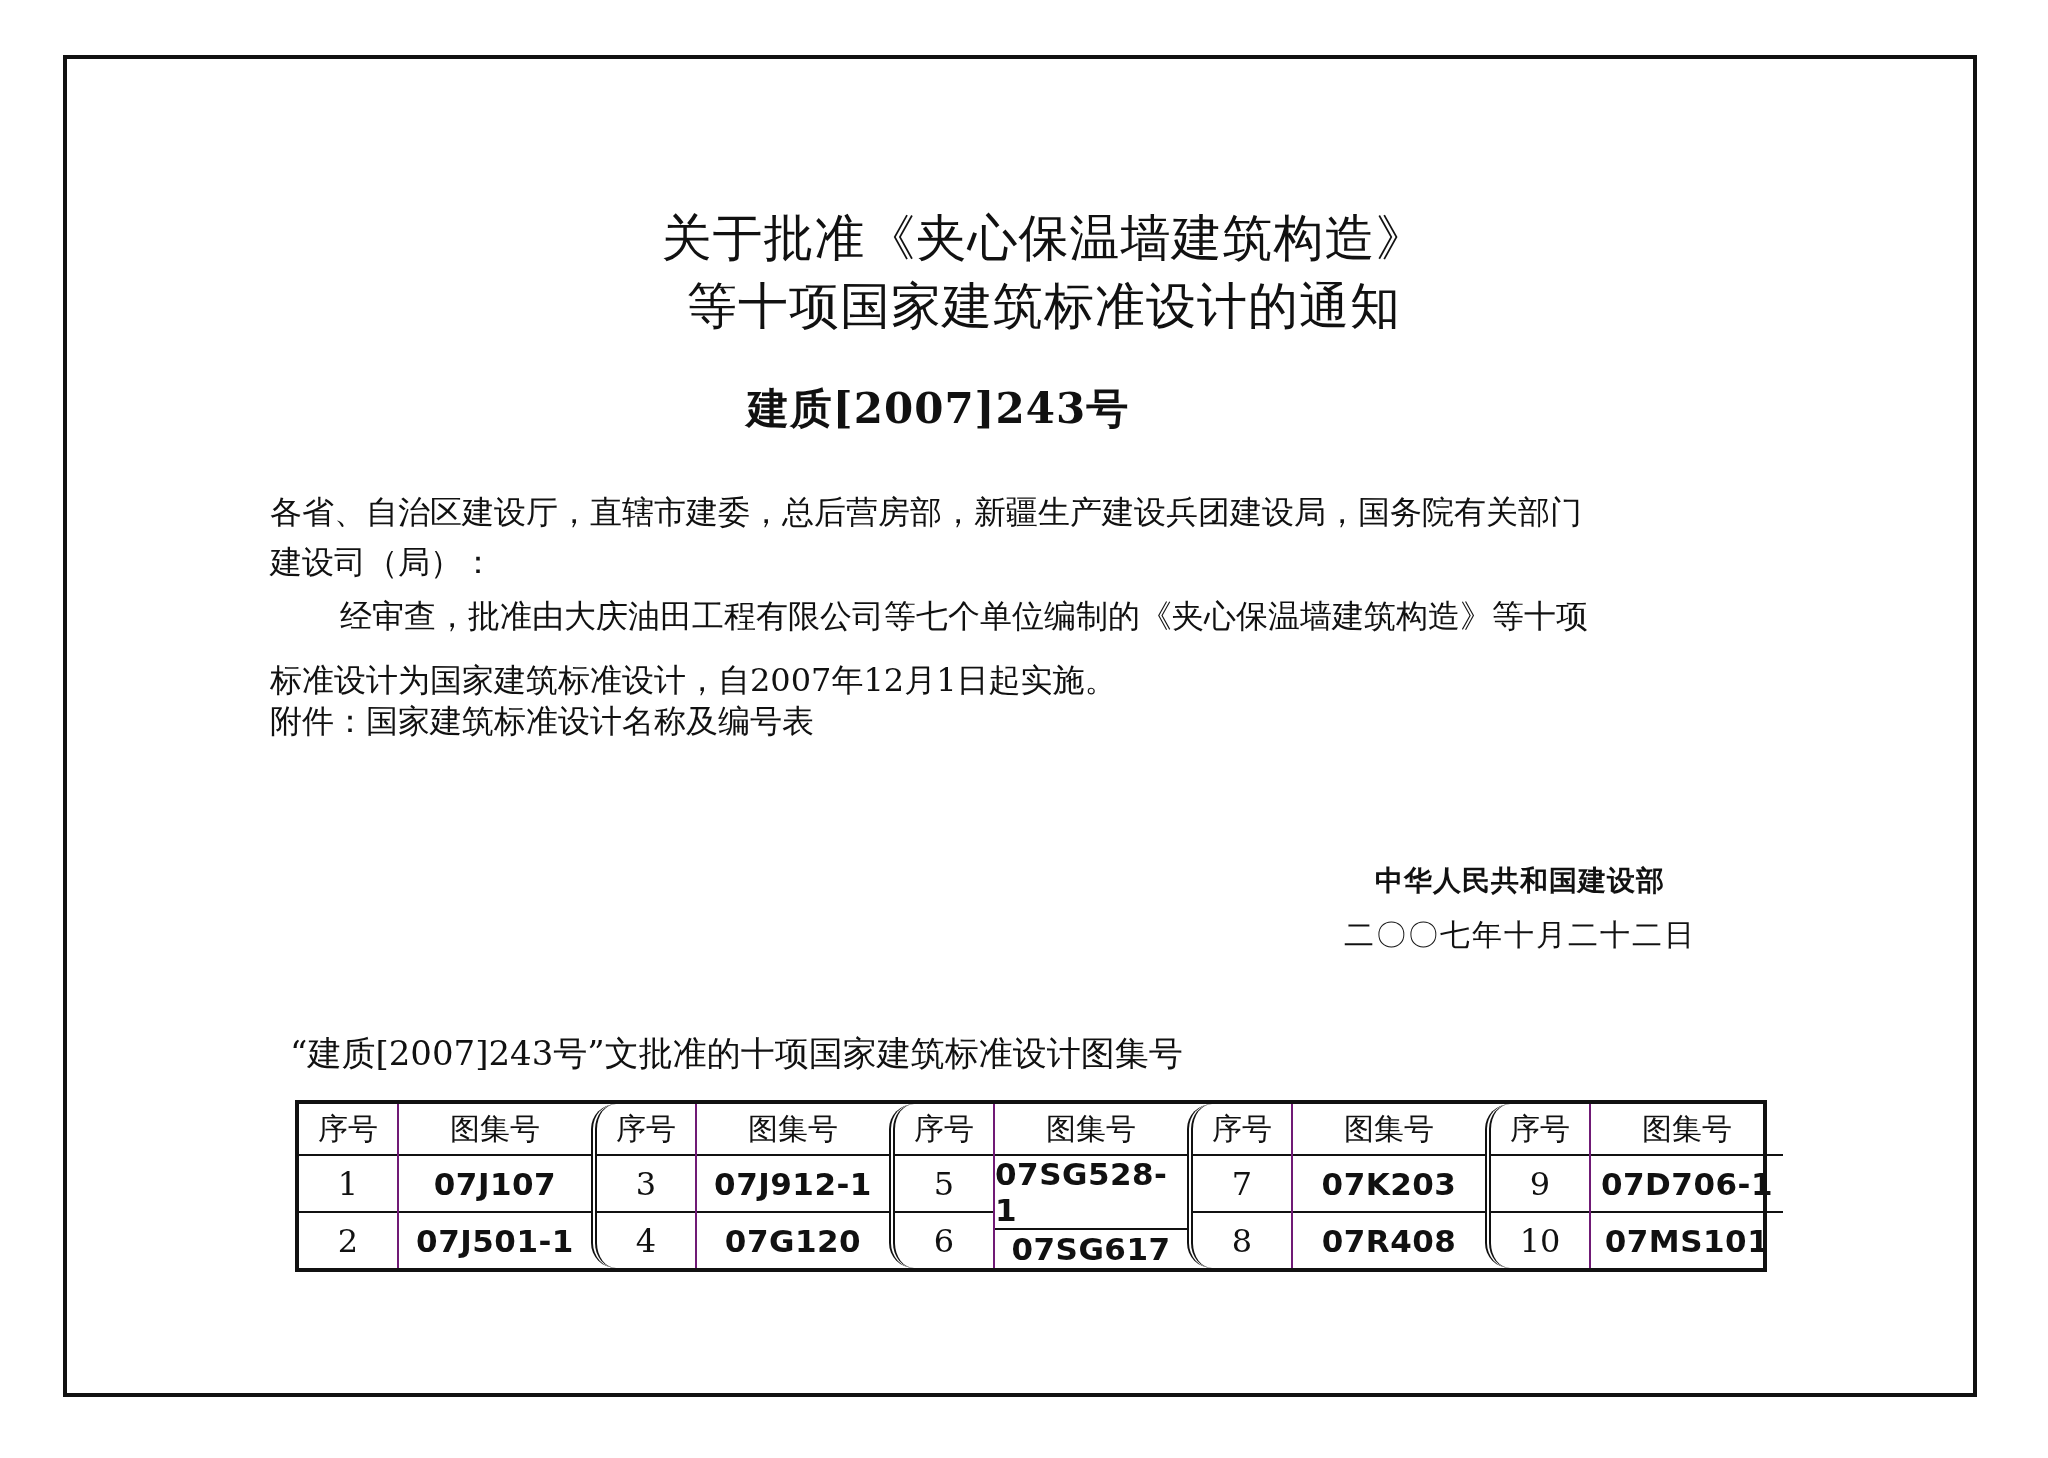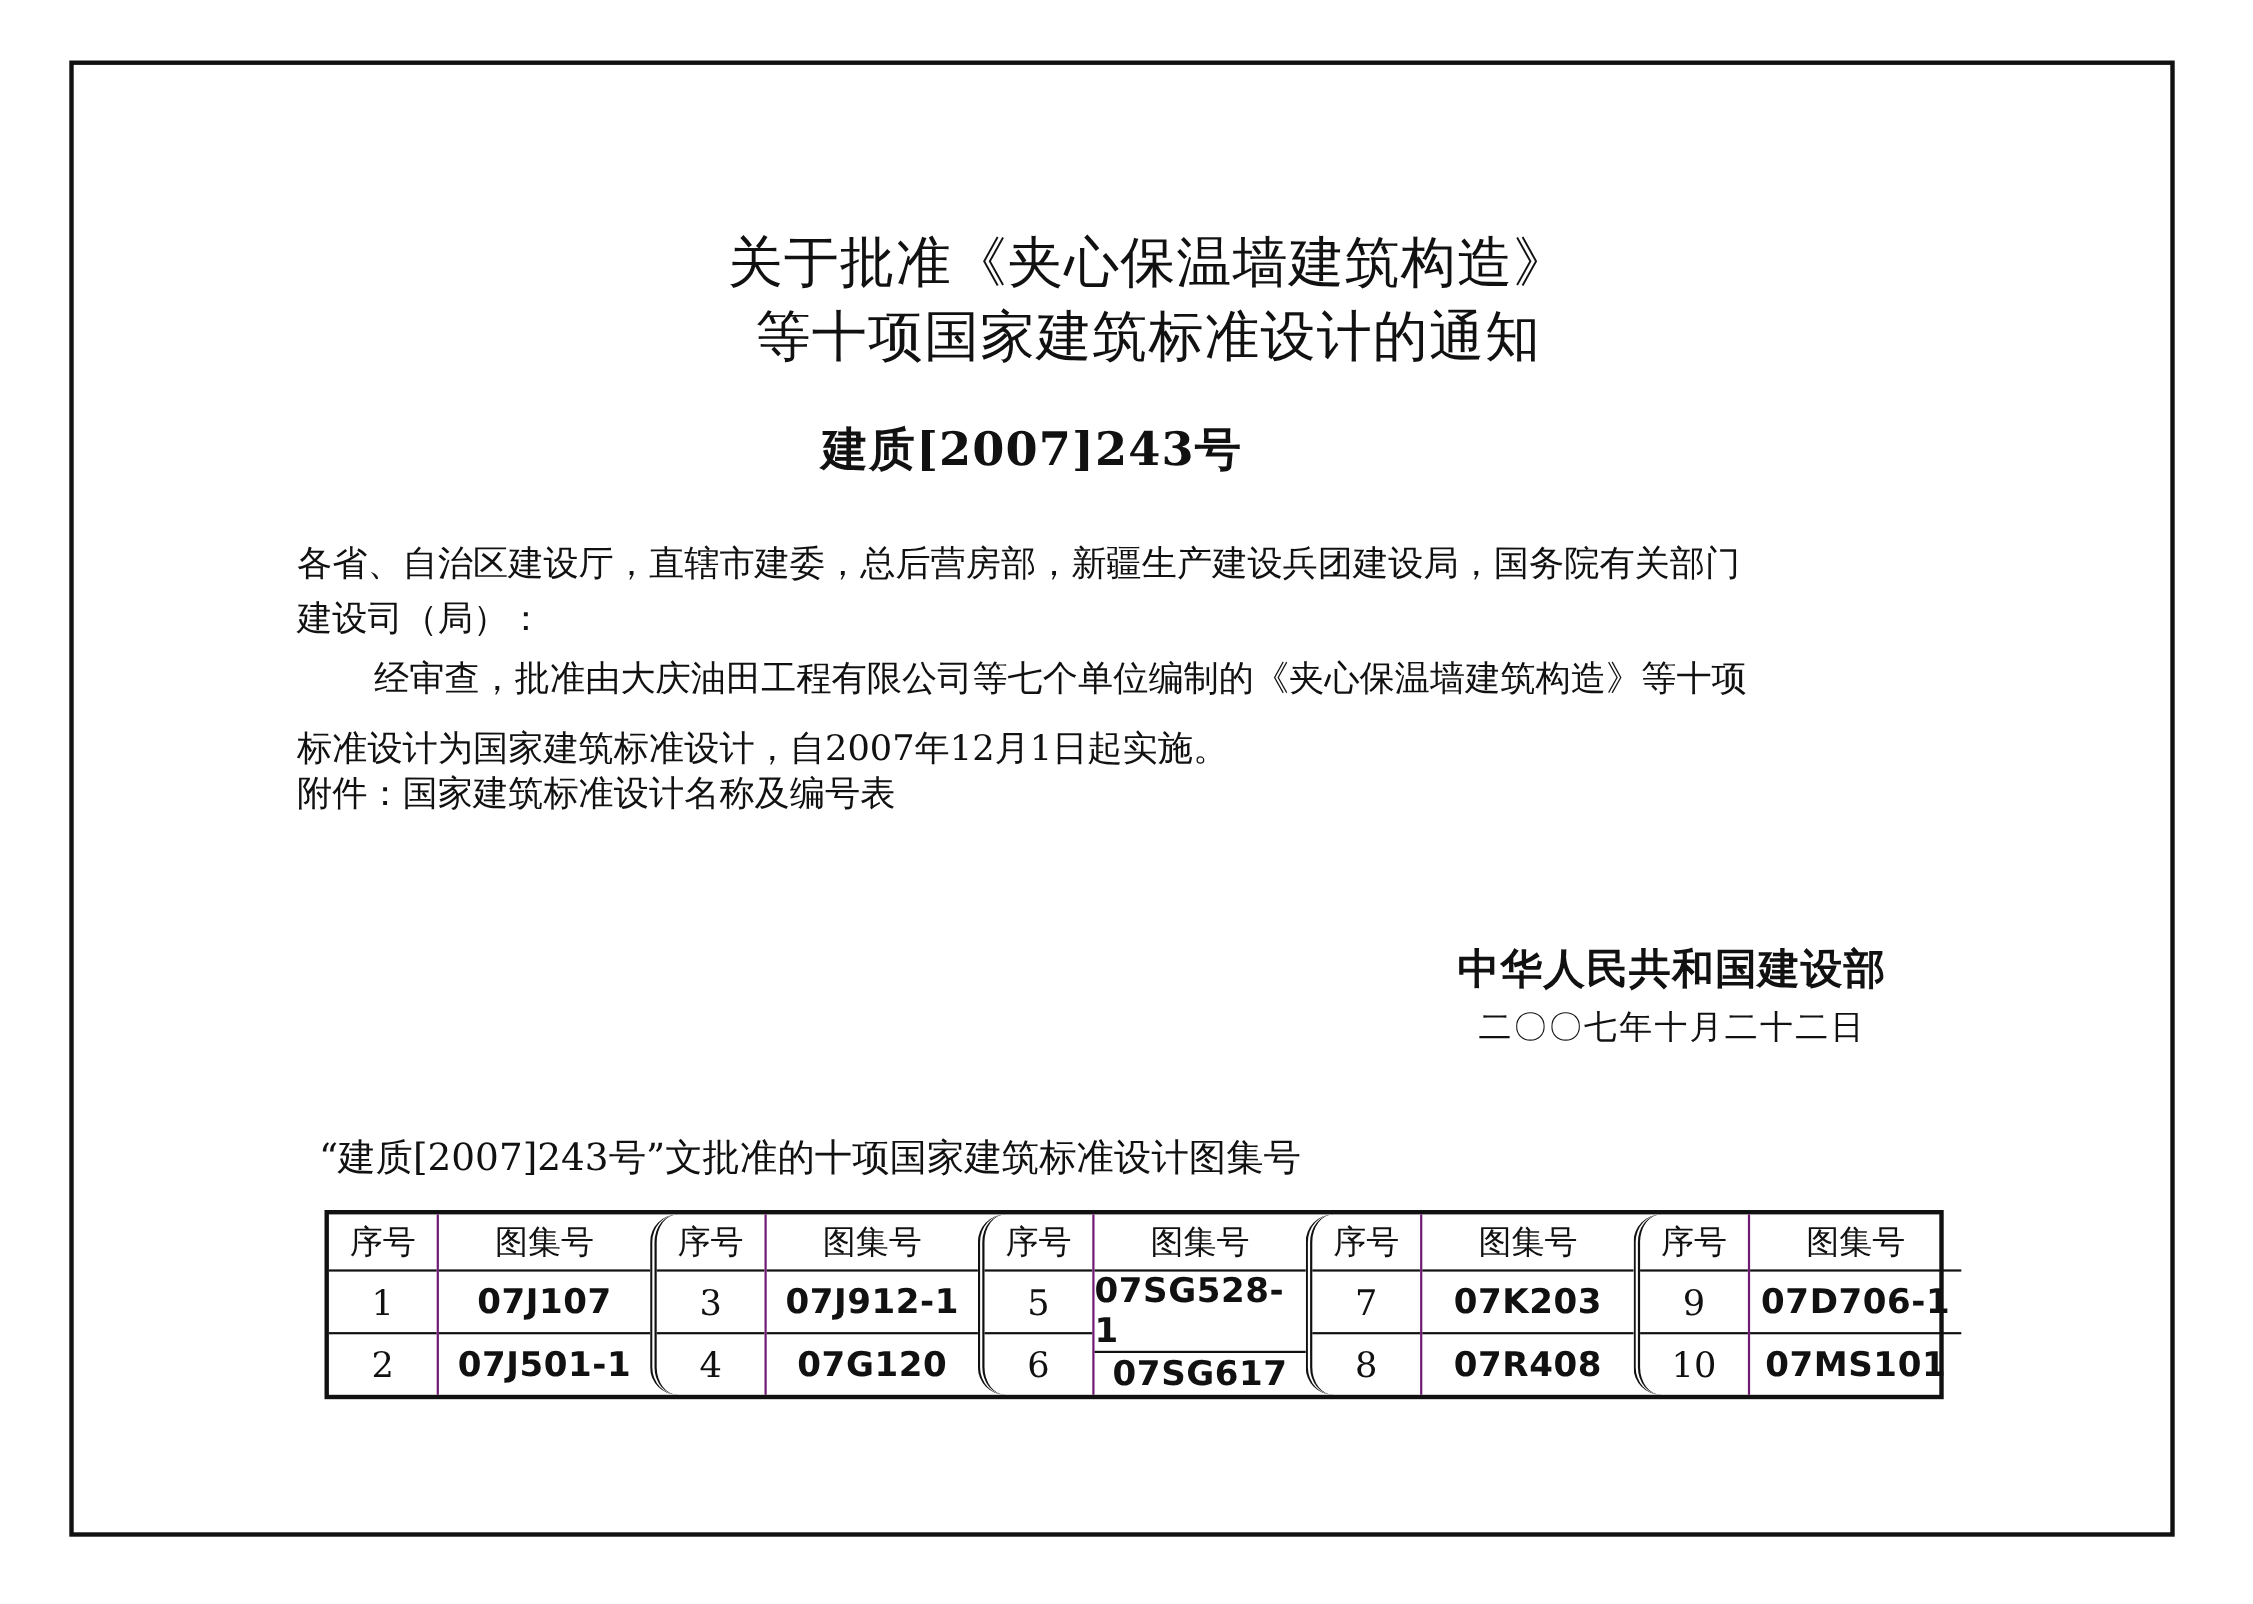--- a/index.html
+++ b/index.html
@@ -62,21 +62,21 @@
     .b4 { top: 648px; margin-top: 12px; }
     .b5 { top: 701px; }
     .issuer {
       position: absolute;
       left: 1280px;
       width: 480px;
       top: 855px;
       text-align: center;
       font-family: "DejaVu Sans", "Liberation Sans", sans-serif;
       font-weight: bold;
-      font-size: 38px;
+      font-size: 28px;
       line-height: 52px;
       letter-spacing: 1px;
     }
     .issue-date {
       position: absolute;
       left: 1300px;
       width: 440px;
       top: 915px;
       text-align: center;
       font-size: 30px;

